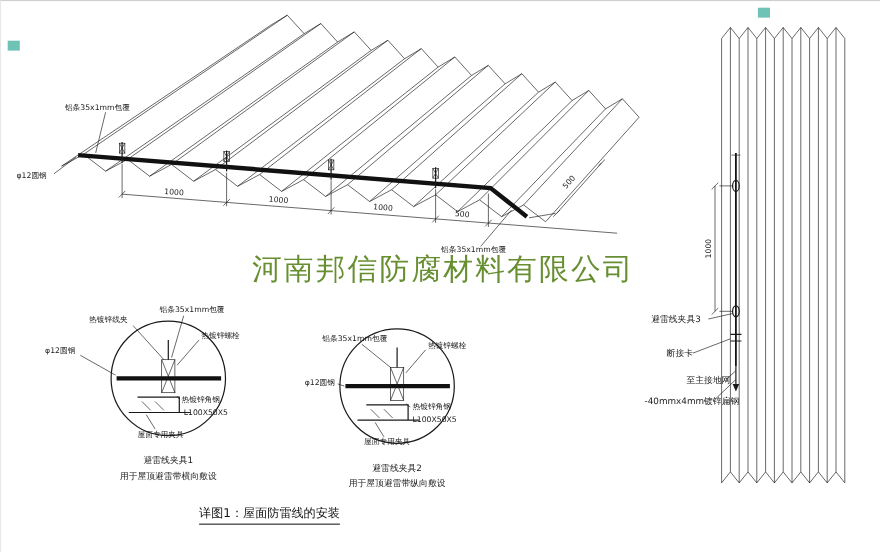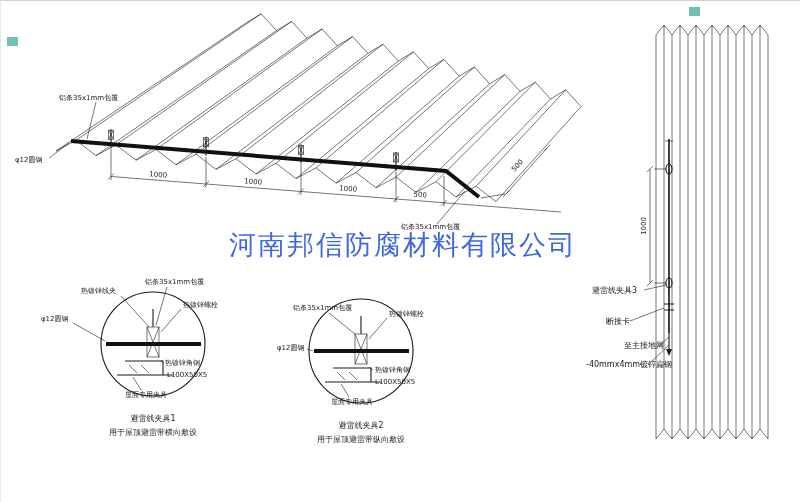--- a/index.html
+++ b/index.html
@@ -11,21 +11,21 @@
   .canvas{position:absolute;inset:0;background:#fff;border-top:1px solid #cfcfcf;border-left:1px solid #e8e8e8;}
   svg{position:absolute;overflow:visible;}
   svg text{fill:#1a1a1a;font-family:"DejaVu Sans","Liberation Sans",sans-serif;}
   .f7{font-size:7px;}
   .f8{font-size:8px;}
   .thin{stroke:#1a1a1a;stroke-width:0.6;fill:none;}
   .med{stroke:#1a1a1a;stroke-width:1.1;fill:none;}
   .thick{stroke:#111;stroke-width:4;fill:none;}
   .watermark{
     position:absolute;left:228px;top:226px;white-space:nowrap;
-    font-size:27px;letter-spacing:2px;color:#1d4ed8;opacity:.85;
+    font-size:27px;letter-spacing:2px;color:#4d7c0f;opacity:.85;
   }
   .caption{
     position:absolute;font-size:11px;color:#111;white-space:nowrap;
     border-bottom:1px solid #222;padding-bottom:2px;
   }
   .stamp{position:absolute;width:11px;height:9px;background:#3fae9e;opacity:.75;}
 </style>
 </head>
 <body>
 
@@ -159,14 +159,17 @@
       <text class="f7" x="60" y="225" text-anchor="middle" transform="rotate(-90 60 225)">1000</text>
     </g>
 
     <path class="thin" d="M58,289 L80,284 M44,320 L78,307 M74,344 L83,336 M64,362 L83,344"></path>
     <text class="f8" x="6" y="292">避雷线夹具3</text>
     <text class="f8" x="20" y="323">断接卡</text>
     <text class="f8" x="38" y="347">至主接地网</text>
     <text class="f8" x="0" y="366">-40mmx4mm镀锌扁钢</text>
   </svg>
 
+  <div class="caption" style="left:180px;top:458px">
+    <span>详图1：屋面防雷线的安装</span>
+  </div>
 
 </div>
 
 </body></html>

